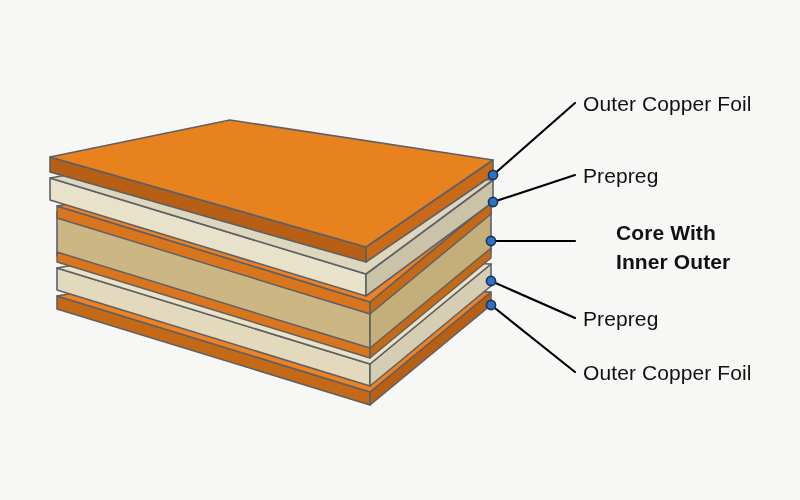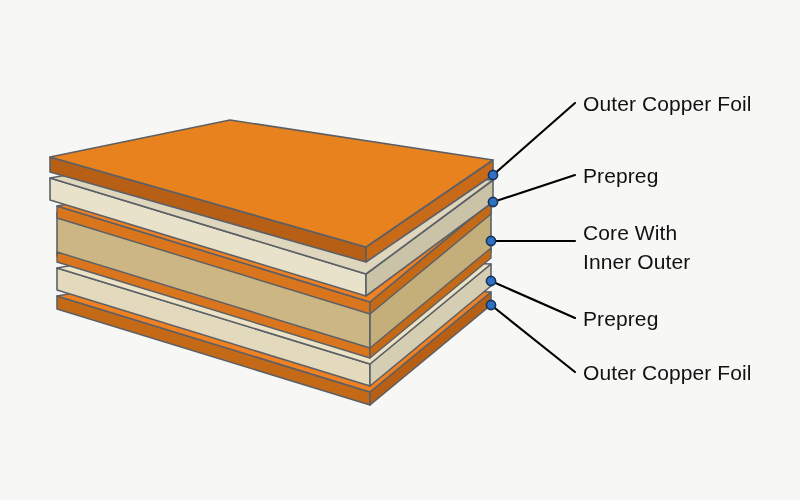--- a/index.html
+++ b/index.html
@@ -100,19 +100,19 @@
       <circle cx="491" cy="281" r="4.6" fill="#2f72c4" stroke="#16325c" stroke-width="1.6"></circle>
       <circle cx="491" cy="305" r="4.6" fill="#2f72c4" stroke="#16325c" stroke-width="1.6"></circle>
     </g>
 
   </svg>
 
   <div class="callout-label" style="left:583px; top:89px;">Outer Copper Foil</div>
 
   <div class="callout-label" style="left:583px; top:161px;">Prepreg</div>
 
-  <div class="callout-label" style="left:583px; top:218px;"><span>Core With</span><br><span>Inner Outer</span></div>
+  <div class="callout-label" style="left:616px; top:218px;font-weight:bold;"><span>Core With</span><br><span>Inner Outer</span></div>
 
   <div class="callout-label" style="left:583px; top:304px;">Prepreg</div>
 
   <div class="callout-label" style="left:583px; top:358px;">Outer Copper Foil</div>
 
 </div>
 
 </body></html>

